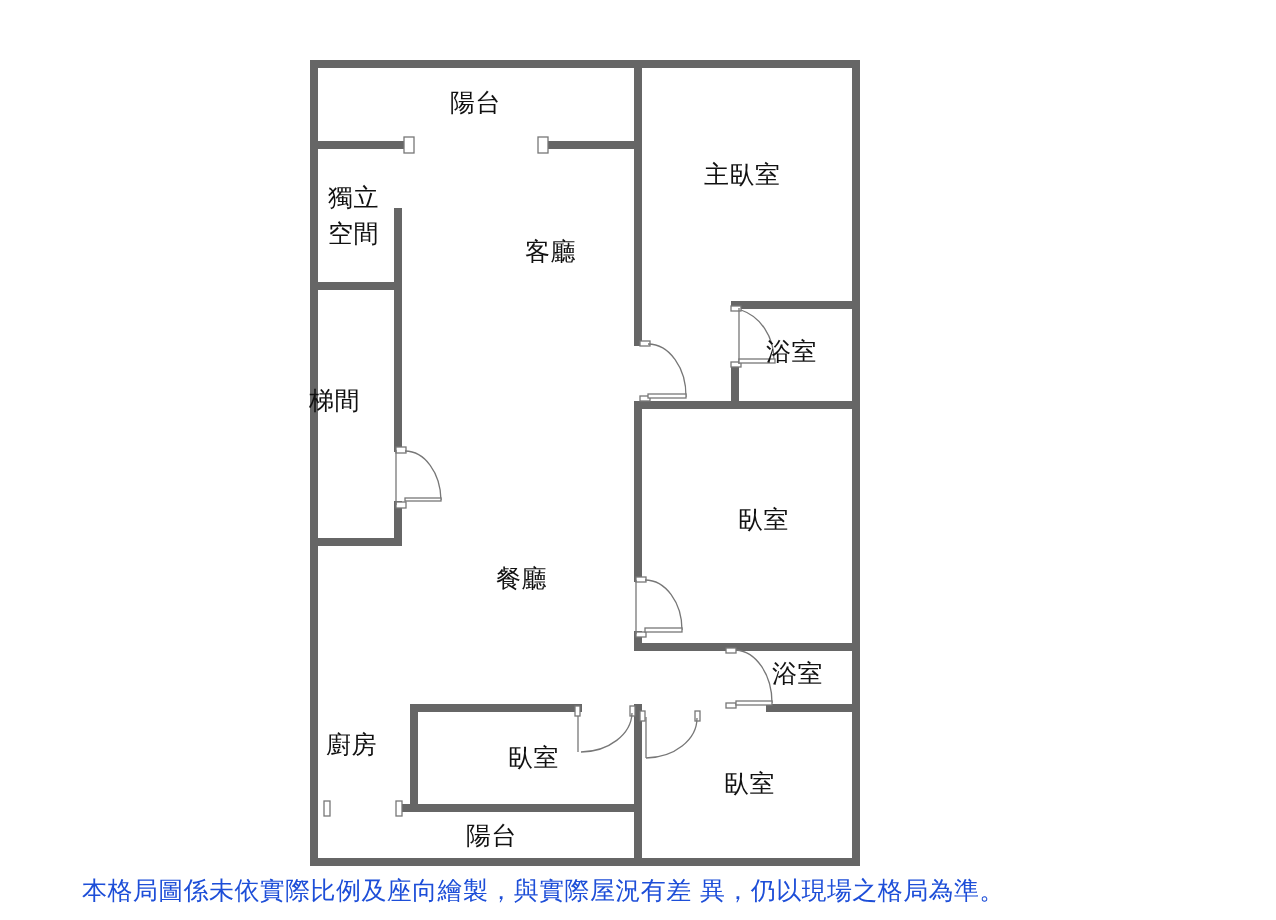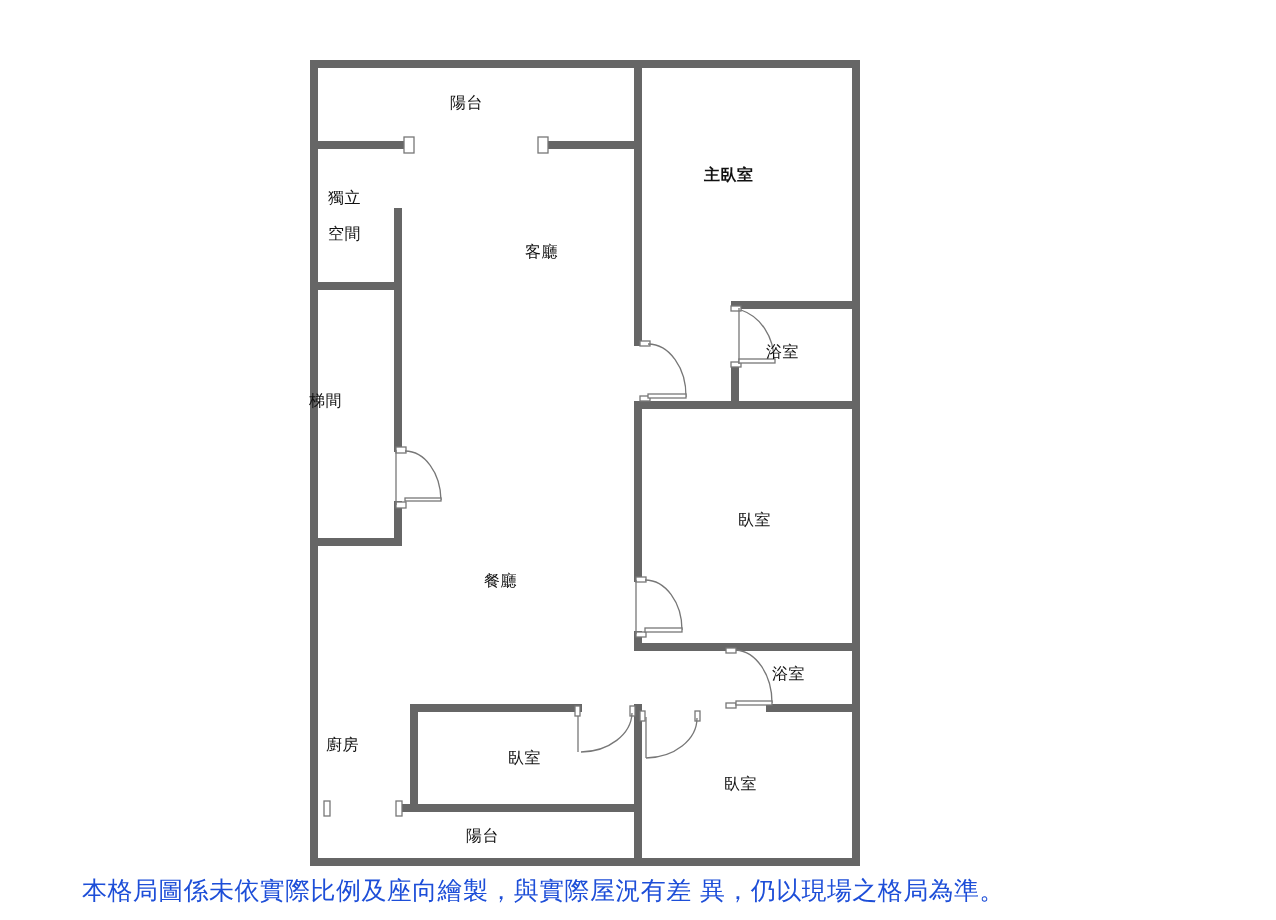--- a/index.html
+++ b/index.html
@@ -1,19 +1,19 @@
 <!DOCTYPE html>
 <html><head>
 <meta charset="utf-8">
 <style>
   html, body { margin: 0; padding: 0; background: #ffffff; }
   body { width: 1276px; height: 920px; position: relative; overflow: hidden;
          font-family: "DejaVu Sans", "Liberation Sans", sans-serif; }
   #plan { position: absolute; left: 0; top: 0; }
-  .room-label { position: absolute; font-size: 16px; color: #111; line-height: 30px;
+  .room-label { position: absolute; font-size: 25px; color: #111; line-height: 30px;
                 white-space: nowrap; letter-spacing: 0.5px; }
   .room-label.two-line { line-height: 36px; }
   .disclaimer { position: absolute; left: 82px; top: 874px; font-size: 25px; color: #1d4ed8;
                 white-space: nowrap; letter-spacing: 0.4px; }
 </style>
 </head>
 <body>
 
 <svg id="plan" width="1276" height="920" viewBox="0 0 1276 920">
   <g stroke="#666666" stroke-width="8" stroke-linecap="square" fill="none">
@@ -97,24 +97,24 @@
     <rect x="396" y="801" width="6" height="15"></rect>
   </g>
 </svg>
 
 <div class="room-label" style="left:450px;top:88px;">陽台</div>
 <div class="room-label two-line" style="left:328px;top:180px;text-align:center;">
   <div>獨立</div>
   <div>空間</div>
 </div>
 <div class="room-label" style="left:525px;top:237px;">客廳</div>
-<div class="room-label" style="left:704px;top:160px;font-weight:bold;">主臥室</div>
+<div class="room-label" style="left:704px;top:160px;">主臥室</div>
 <div class="room-label" style="left:766px;top:337px;">浴室</div>
 <div class="room-label" style="left:309px;top:386px;">梯間</div>
 <div class="room-label" style="left:738px;top:505px;">臥室</div>
-<div class="room-label" style="left:484px;top:566px;">餐廳</div>
+<div class="room-label" style="left:496px;top:566px;font-family:Liberation Mono, monospace;">餐廳</div>
 <div class="room-label" style="left:772px;top:659px;">浴室</div>
 <div class="room-label" style="left:326px;top:730px;">廚房</div>
 <div class="room-label" style="left:508px;top:743px;">臥室</div>
 <div class="room-label" style="left:724px;top:769px;">臥室</div>
 <div class="room-label" style="left:466px;top:821px;">陽台</div>
 
 <div class="disclaimer">本格局圖係未依實際比例及座向繪製，與實際屋況有差 異，仍以現場之格局為準。</div>
 
 </body></html>

